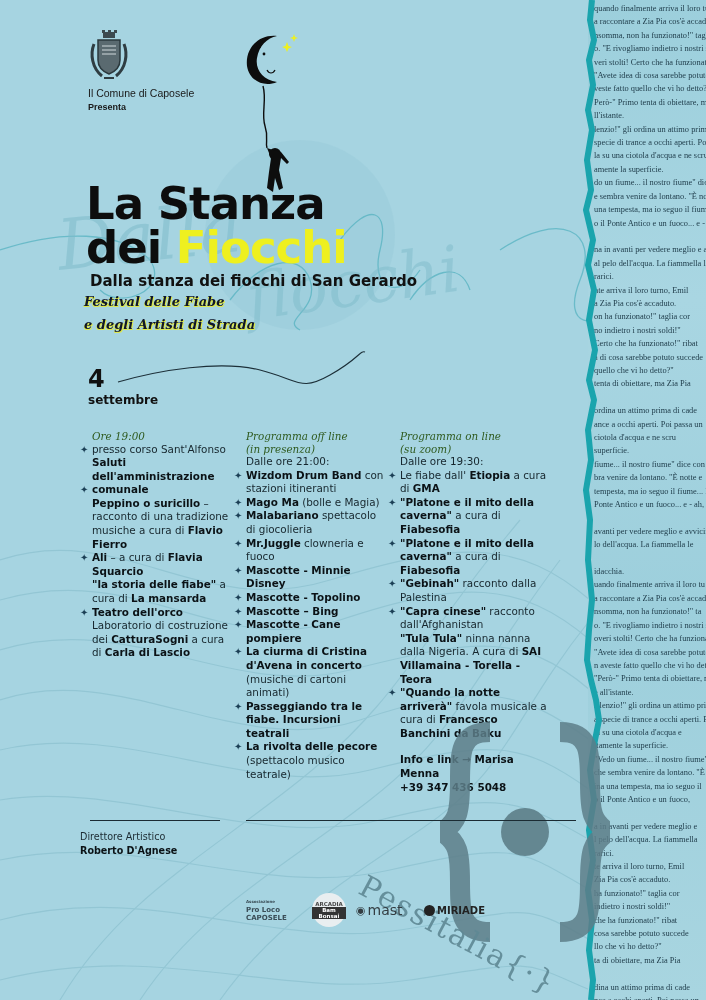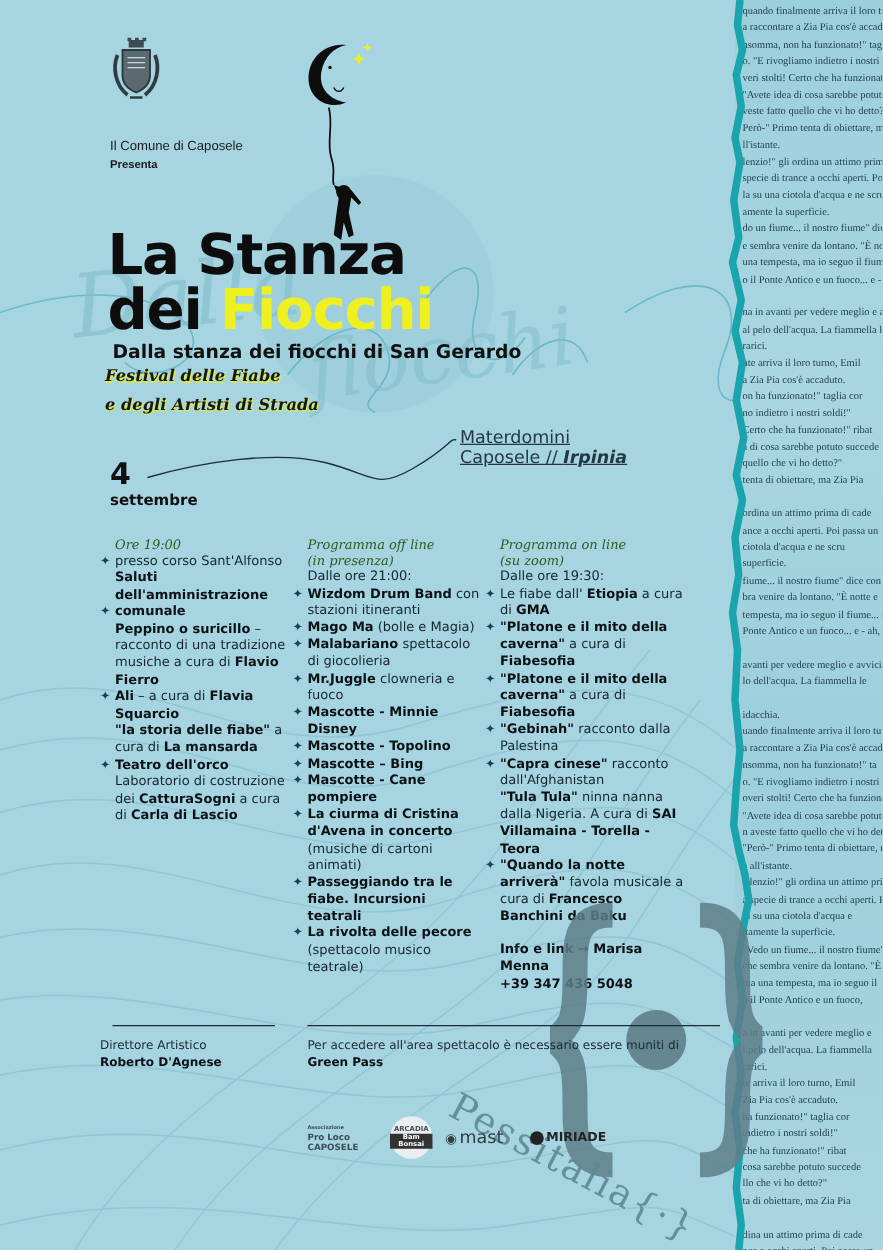--- a/index.html
+++ b/index.html
@@ -24,21 +24,21 @@
     .paper-strip .lines {
       position: absolute; left: 6px; top: 2px; width: 140px;
       font-family: "Liberation Serif", serif; font-size: 8.4px; line-height: 13.4px;
       color: #1d3a48; white-space: nowrap;
     }
     .paper-edge { position: absolute; left: 576px; top: 0; width: 30px; height: 1000px; pointer-events: none; }
 
     
     .crest { position: absolute; left: 88px; top: 30px; width: 42px; height: 54px; }
     .presenter { position: absolute; left: 88px; top: 86px; font-family: "Liberation Sans", sans-serif; font-size: 10px; line-height: 14px; color: #1a1a1a; }
-    .presenter .l1 { font-size: 10.5px; margin-top: 24px; }
+    .presenter .l1 { font-size: 10.5px; }
     .presenter .l2 { font-size: 9px; font-weight: bold; }
 
     .illustration { position: absolute; left: 215px; top: 30px; width: 110px; height: 170px; }
 
     
     .title-block { position: absolute; left: 86px; top: 182px; }
     .title-line1, .title-line2 {
       font-family: "DejaVu Sans", sans-serif; font-weight: bold;
       font-size: 45px; line-height: 44px; letter-spacing: -1px; color: #0d0d0d;
     }
@@ -253,24 +253,20 @@
   <div class="title-block">
     <div class="title-line1">La Stanza</div>
     <div class="title-line2"><span>dei </span><span class="yellow">Fiocchi</span></div>
   </div>
   <div class="subtitle">Dalla stanza dei fiocchi di San Gerardo</div>
   <div class="festival">
     <div>Festival delle Fiabe</div>
     <div>e degli Artisti di Strada</div>
   </div>
 
-  <div class="location">
-    <div>Materdomini</div>
-    <div><span>Caposele // </span><span class="irpinia">Irpinia</span></div>
-  </div>
 
   <div class="date">
     <div class="day">4</div>
     <div class="month">settembre</div>
   </div>
 
   <div class="col col-1">
     <div class="heading">Ore 19:00</div>
     <ul>
       <li><span class="plus">✦</span><span>presso corso Sant'Alfonso </span><b>Saluti dell'amministrazione</b></li>
@@ -334,23 +330,20 @@
     <circle cx="85" cy="110" r="24" fill="#5d7e88" opacity="0.9"></circle>
   </svg>
   <div class="pessitalia">Pessitalia{·}</div>
 
   <div class="rule" style="left:90px; top:820px; width:130px;"></div>
   <div class="rule" style="left:246px; top:820px; width:330px;"></div>
   <div class="footer-text" style="left:80px; top:830px; width:140px;">
     <div>Direttore Artistico</div>
     <b>Roberto D'Agnese</b>
   </div>
-  <div class="footer-text" style="left:246px; top:830px; width:300px;">
-    <span>Per accedere all'area spettacolo è necessario essere muniti di </span><b>Green Pass</b>
-  </div>
 
   <div class="sponsors">
     <div class="sponsor sp-proloco">
       <div>
           <div style="font-size:4px;">Associazione</div>
           <div>Pro Loco</div>
           <div>CAPOSELE</div>
         </div>
     </div>
     <div class="sponsor sp-arcadia">

